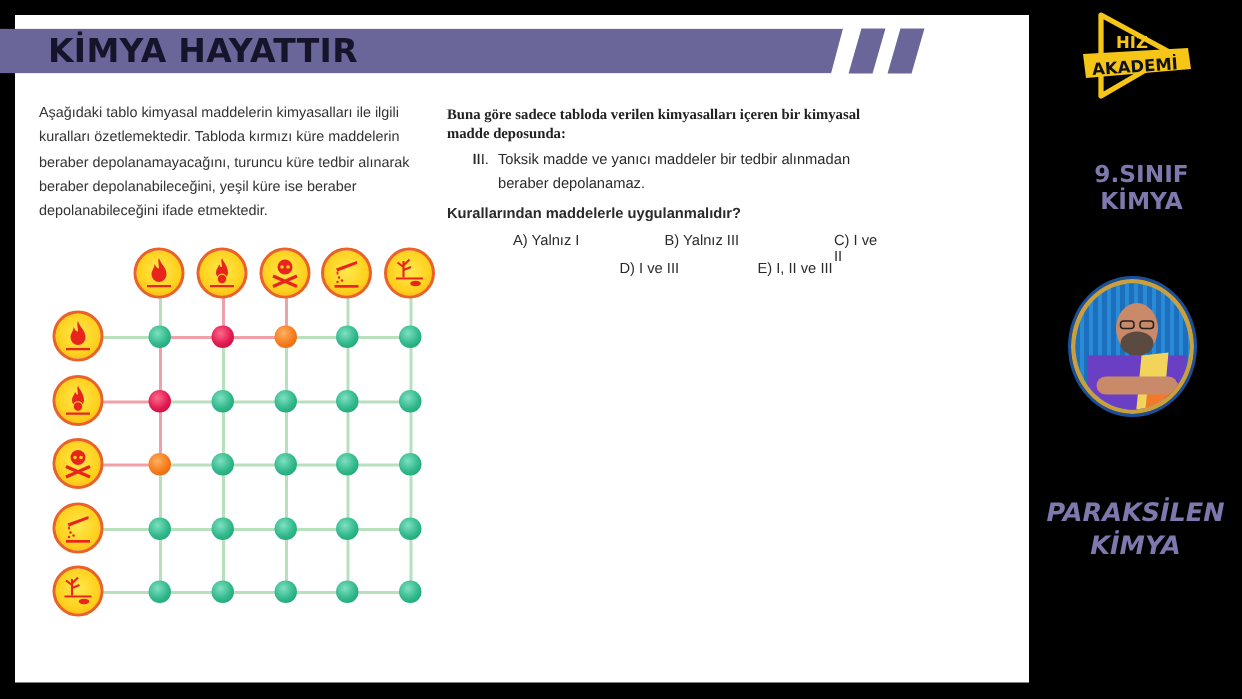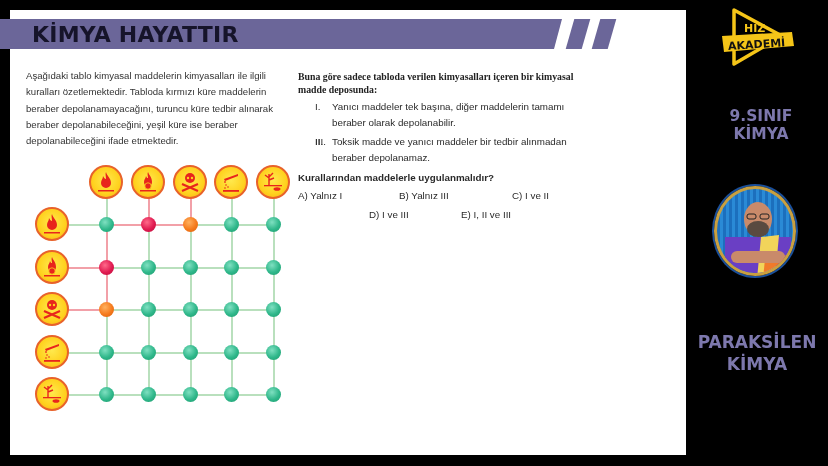--- a/index.html
+++ b/index.html
@@ -14,60 +14,59 @@
   .stripe { position: absolute; top: 19px; width: 16px; height: 30px; background: #6b6699; transform: skewX(-16deg); }
 
   .intro { position: absolute; left: 26px; top: 68px; width: 262px; font-size: 9.6px; line-height: 16.3px; color: #333; }
 
   .question { position: absolute; left: 298px; top: 70px; width: 290px; font-size: 9.8px; color: #2a2a2a; }
   .q-stem { font-weight: bold; line-height: 13px; color: #222; font-family: Liberation Serif, serif; }
   .q-item { position: relative; padding-left: 34px; line-height: 16px; margin-top: 3px; }
   .q-num { position: absolute; left: 17px; top: 0; }
   .q-ask { font-weight: bold; margin-top: 4px; line-height: 16px; }
   .opts { position: relative; height: 40px; margin-top: 4px; font-size: 9.8px; }
-  .opt { position: absolute; }
+  .opt { position: absolute; margin-left: 44px; }
 
   .grid-line { position: absolute; background: #b9e0bd; }
   .grid-line.red { background: #f2a0a8; }
 
   .hazard { position: absolute; width: 34px; height: 34px; border-radius: 50%;
     background: radial-gradient(circle at 50% 45%, #ffe94d 0%, #ffd11e 60%, #f5a716 100%);
     border: 2px solid #e8622a; display: flex; align-items: center; justify-content: center; }
   .hazard svg { width: 24px; height: 24px; }
 
   .node { position: absolute; width: 15px; height: 15px; border-radius: 50%; }
   .node.green { background: radial-gradient(circle at 40% 35%, #7fe0c1 0%, #2fb78a 55%, #1d9a6c 100%); }
   .node.red { background: radial-gradient(circle at 40% 35%, #ff6a8a 0%, #e01a50 55%, #b80d3a 100%); }
   .node.orange { background: radial-gradient(circle at 40% 35%, #ffb060 0%, #f57a1c 55%, #d95f0e 100%); }
 
   .sidebar { position: absolute; left: 686px; top: 0; width: 142px; height: 466px; }
   .logo { position: absolute; left: 718px; top: 6px; width: 80px; height: 64px; }
   .grade { position: absolute; left: 705px; top: 107px; width: 112px; text-align: center; color: #7d78ad; font-weight: bold; font-size: 15.5px; line-height: 18px; font-family: "DejaVu Sans", sans-serif; }
   .avatar { position: absolute; left: 714px; top: 186px; width: 82px; height: 90px; border-radius: 50%;
     border: 3px solid #c9a040; overflow: hidden;
     background: repeating-linear-gradient(90deg, #1c6fbd 0 3px, #2a8ad6 3px 6px); box-shadow: 0 0 0 2px #1a4f9a; }
-  .brand { position: absolute; left: 688px; top: 331px; width: 138px; text-align: center; color: #7d78ad; font-weight: bold; font-size: 17px; line-height: 22px; font-family: "DejaVu Sans", sans-serif; }
+  .brand { position: absolute; left: 688px; top: 331px; width: 138px; text-align: center; color: #7d78ad; font-weight: bold; font-size: 17px; line-height: 22px; font-family: "DejaVu Sans", sans-serif; font-style: italic; }
 </style>
 </head>
 <body>
 
 <div class="slide"></div>
 
 <div class="title-bar"></div>
 <div class="stripe" style="left:570px"></div>
 <div class="stripe" style="left:596px"></div>
 <div class="title-text">KİMYA HAYATTIR</div>
 
 <div class="intro">Aşağıdaki tablo kimyasal maddelerin kimyasalları ile ilgili kuralları özetlemektedir. Tabloda kırmızı küre maddelerin beraber depolanamayacağını, turuncu küre tedbir alınarak beraber depolanabileceğini, yeşil küre ise beraber depolanabileceğini ifade etmektedir.</div>
 
 <div class="question">
   <div class="q-stem">Buna göre sadece tabloda verilen kimyasalları içeren bir kimyasal madde deposunda:</div>
   <div class="q-item">
     <span class="q-num">I.</span>
-    <span>Yanıcı maddeler tek başına, diğer maddelerin tamamı beraber olarak depolanabilir.</span>
   </div>
   <div class="q-item">
     <span class="q-num">II.</span>
   </div>
   <div class="q-item">
     <span class="q-num">III.</span>
     <span>Toksik madde ve yanıcı maddeler bir tedbir alınmadan beraber depolanamaz.</span>
   </div>
   <div class="q-ask">Kurallarından maddelerle uygulanmalıdır?</div>
   <div class="opts">

